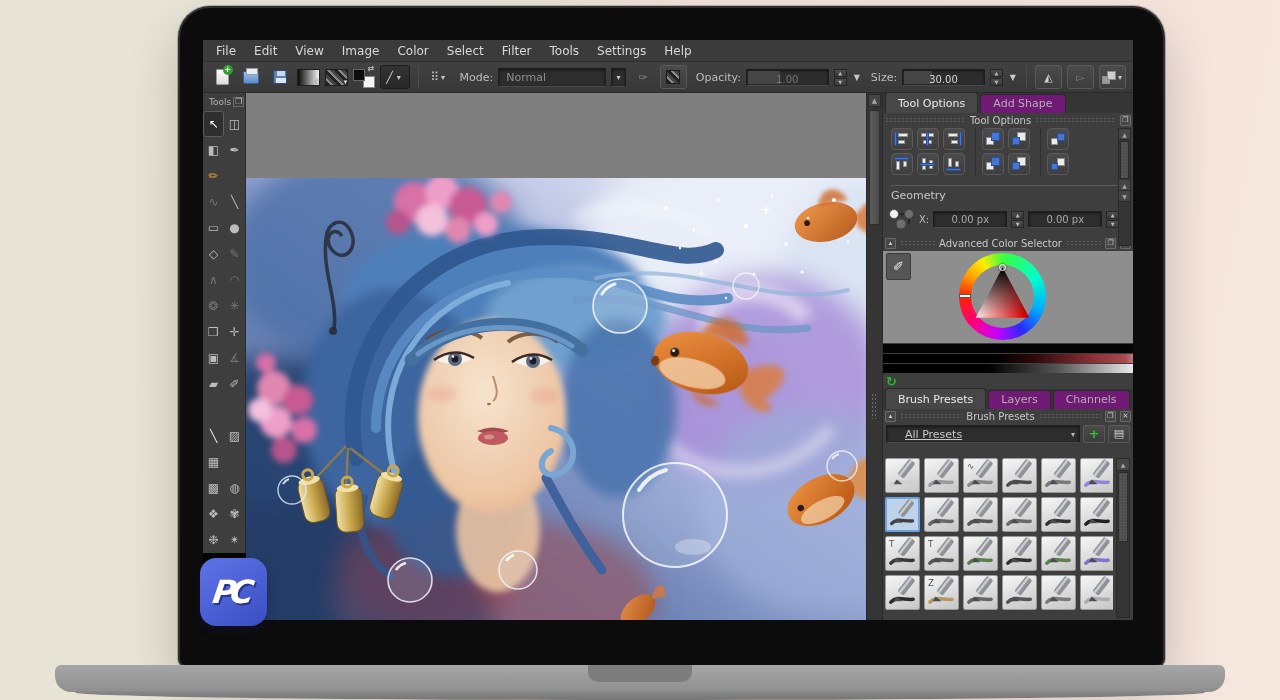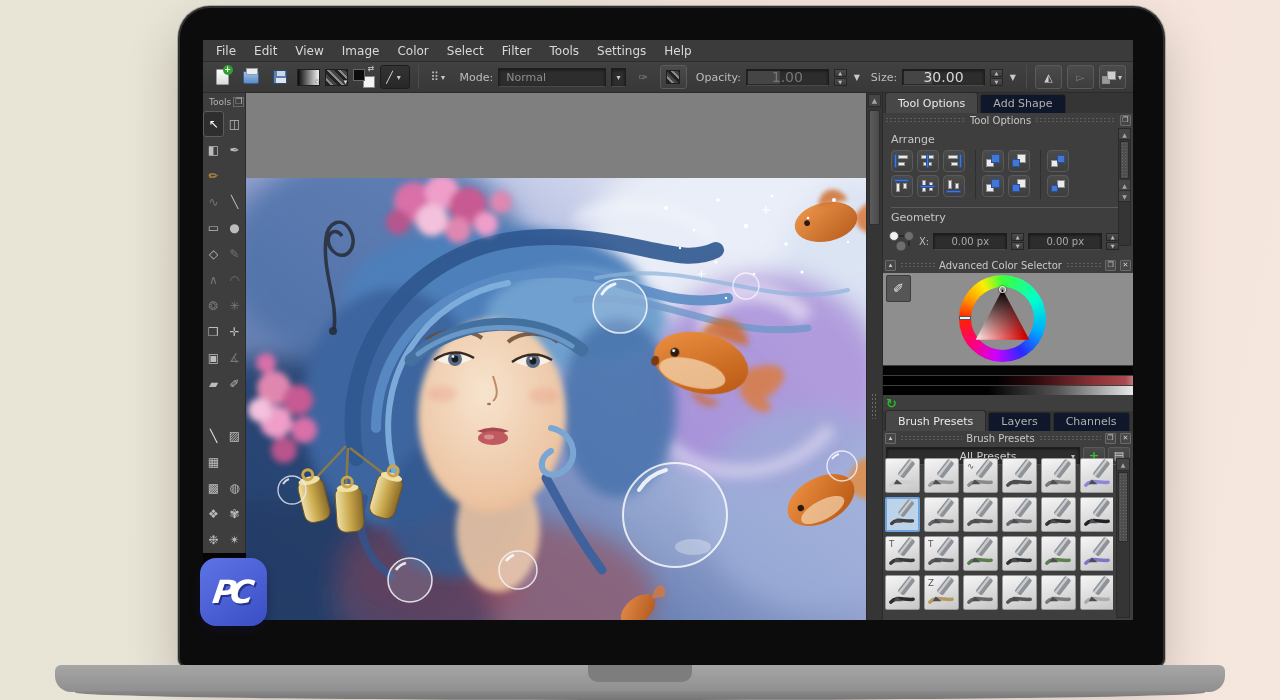--- a/index.html
+++ b/index.html
@@ -65,21 +65,21 @@
   .fgbg .swap{ position:absolute; right:0; top:-2px; font-size:8px; color:#cfcfcf;}
   .tb-dark-btn{ min-width:30px; height:24px; background:linear-gradient(#333,#272727); border:1px solid #1d1d1d;
     border-radius:3px; display:flex; align-items:center; justify-content:center; gap:2px; color:#d5d5d5;}
   .tb-raised{ background:linear-gradient(#4b4b4b,#3d3d3d); border:1px solid #5a5a5a; border-radius:3px;
     height:24px; min-width:27px; display:flex; align-items:center; justify-content:center; gap:2px; color:#cfcfcf;}
   .tb-label{ color:#bdbdbd; font-size:11px; margin-left:4px;}
   .inset{ background:#2d2d2d; border:1px solid #1e1e1e; border-bottom-color:#4a4a4a;
     box-shadow:inset 0 1px 3px rgba(0,0,0,.55); color:#9a9a9a; display:flex; align-items:center; justify-content:center;}
   .combo-mode{ width:112px; height:19px; justify-content:flex-start; padding-left:7px; color:#8e8e8e;}
   .combo-dd{ width:15px; height:19px; font-size:8px; color:#c7c7c7;}
-  .slider-field{ width:86px; height:17px; position:relative; font-size:14px;}
+  .slider-field{ width:86px; height:17px; position:relative; font-size:10px;align-items:flex-end;}
   .slider-field.dim{ color:#777;}
   .slider-field .fillbar{ position:absolute; left:1px; top:1px; bottom:1px; background:#454545; z-index:0;}
   .slider-field span{ position:relative; z-index:1;}
   .spin{ display:flex; flex-direction:column; gap:1px;}
   .spin b{ width:13px; height:8px; background:linear-gradient(#4c4c4c,#3b3b3b); border:1px solid #262626;
     color:#b9b9b9; font-size:5px; line-height:6px; text-align:center; font-weight:normal;}
   .dd-arrow{ color:#c9c9c9; font-size:8px; padding:0 2px;}
   .glyph-dim{ color:#7e7e7e;}
 
   
@@ -100,21 +100,21 @@
   .canvas-vscroll{ position:absolute; left:663px; top:53px; width:16px; height:527px; background:#353535; border-left:1px solid #2a2a2a;}
   .canvas-vscroll .arr{ position:absolute; left:1px; top:1px; width:13px; height:13px; background:#454545; border:1px solid #2a2a2a;
     color:#a5a5a5; font-size:7px; text-align:center; line-height:12px;}
   .canvas-vscroll .thumb{ position:absolute; left:2px; top:17px; width:11px; height:115px; background:linear-gradient(90deg,#5c5c5c,#4a4a4a); border:1px solid #2e2e2e; border-radius:2px;}
   .canvas-vscroll .grip{ position:absolute; left:4px; top:300px; width:7px; height:26px;
     background-image:radial-gradient(#6a6a6a 1px,transparent 1px); background-size:3px 4px;}
 
   
   .right-panel{ position:absolute; left:679px; top:53px; width:251px; height:527px; background:#3e3e3e; border-left:1px solid #2b2b2b;}
   .rp-tabs{ display:flex; height:20px; align-items:flex-end; gap:2px; padding-left:2px; background:#353535;}
-  .rp-tab{ padding:2px 12px 3px; font-size:11px; color:#b0b0b0; background:#0f172a;
+  .rp-tab{ padding:2px 12px 3px; font-size:11px; color:#b0b0b0; background:#701a75;
     border:1px solid #2a2a2a; border-bottom:none; border-radius:3px 3px 0 0;}
   .rp-tab[data-active="true"]{ background:#474747; color:#e9e9e9; padding-top:4px;}
   .docker-header{ height:14px; display:flex; align-items:center; padding:0 2px; gap:4px; background:#3e3e3e;}
   .docker-header .dots{ flex:1; height:6px; background-image:radial-gradient(#5f5f5f 1px,transparent 1px); background-size:4px 3px;}
   .docker-header .title{ font-size:10px; color:#c8c8c8;}
   .dk-btn{ width:11px; height:11px; border:1px solid #6b6b6b; background:#474747; color:#cfcfcf;
     font-size:7px; line-height:9px; text-align:center; border-radius:1px;}
 
   .section-label{ font-size:11px; color:#c6c6c6; padding:6px 0 3px 8px;}
   .ar-row{ display:flex; gap:4px; padding:1px 0 2px 8px; align-items:center;}
@@ -183,21 +183,21 @@
   .wheel .tri-mark{ position:absolute; left:40px; top:11px; width:7px; height:7px; border:1.5px solid #fff; border-radius:50%; box-shadow:0 0 2px #000;}
   .acs-strip{ height:9px; margin-top:1px;}
   .strip-black{ background:#050505;}
   .strip-red{ background:linear-gradient(90deg,#000 0 45%,#2b090c 60%,#8e3238 85%,#a84a50 97%,#c07a7e 100%);}
   .strip-value{ background:linear-gradient(90deg,#000 0 42%,#555 70%,#e9e9e9 100%);}
   .acs-refresh{ height:16px; display:flex; align-items:center; padding-left:3px;}
   .refresh-ic{ color:#28b828; font-weight:bold; font-size:13px; line-height:13px;}
 
   
   .bp-row{ display:flex; align-items:center; gap:3px; padding:2px 3px;}
-  .bp-combo{ flex:1; height:18px; justify-content:center; padding-left:10px; color:#c9c9c9; font-size:11px; position:relative;}
+  .bp-combo{ flex:1; height:18px; justify-content:flex-start; padding-left:18px; color:#c9c9c9; font-size:11px; position:relative;text-decoration:underline;}
   .bp-combo .cdd{ position:absolute; right:4px; font-size:8px; color:#bbb;}
   .bp-plus{ width:22px; height:18px; background:linear-gradient(#4b4b4b,#3c3c3c); border:1px solid #5a5a5a; border-radius:2px;
     color:#35c035; font-weight:bold; font-size:13px; line-height:15px; text-align:center;}
   .bp-view{ width:22px; height:18px; background:linear-gradient(#4b4b4b,#3c3c3c); border:1px solid #5a5a5a; border-radius:2px;
     color:#d0d0d0; font-size:11px; line-height:16px; text-align:center;}
   .bp-grid{ position:absolute; left:2px; top:365px; width:228px; height:162px;
     display:grid; grid-template-columns:repeat(6,35px); grid-auto-rows:35px; gap:4px; overflow:hidden;}
   .bp-cell{ background:linear-gradient(160deg,#f6f6f6,#c6c6c6); border:1px solid #9a9a9a; border-radius:2px; overflow:hidden;}
   .bp-cell[data-selected="true"]{ background:#bdd3ea; border:2px solid #6fa3de;}
   .bp-svg{ width:100%; height:100%; display:block;}
@@ -724,21 +724,20 @@
 
     </div>
 
     <div class="docker-header">
       <span class="dots"></span>
       <span class="title">Tool Options</span>
       <span class="dots"></span>
       <span class="dk-btn">❐</span>
     </div>
 
-    <div class="section-label">Arrange</div>
     <div class="ar-row">
 
         <button class="ar-btn" title="align-left-button">
           <span class="ar" data-variant="align-left">
             <i class="p1 b"></i>
             <i class="p2"></i>
             <i class="p3"></i>
           </span>
         </button>
 

